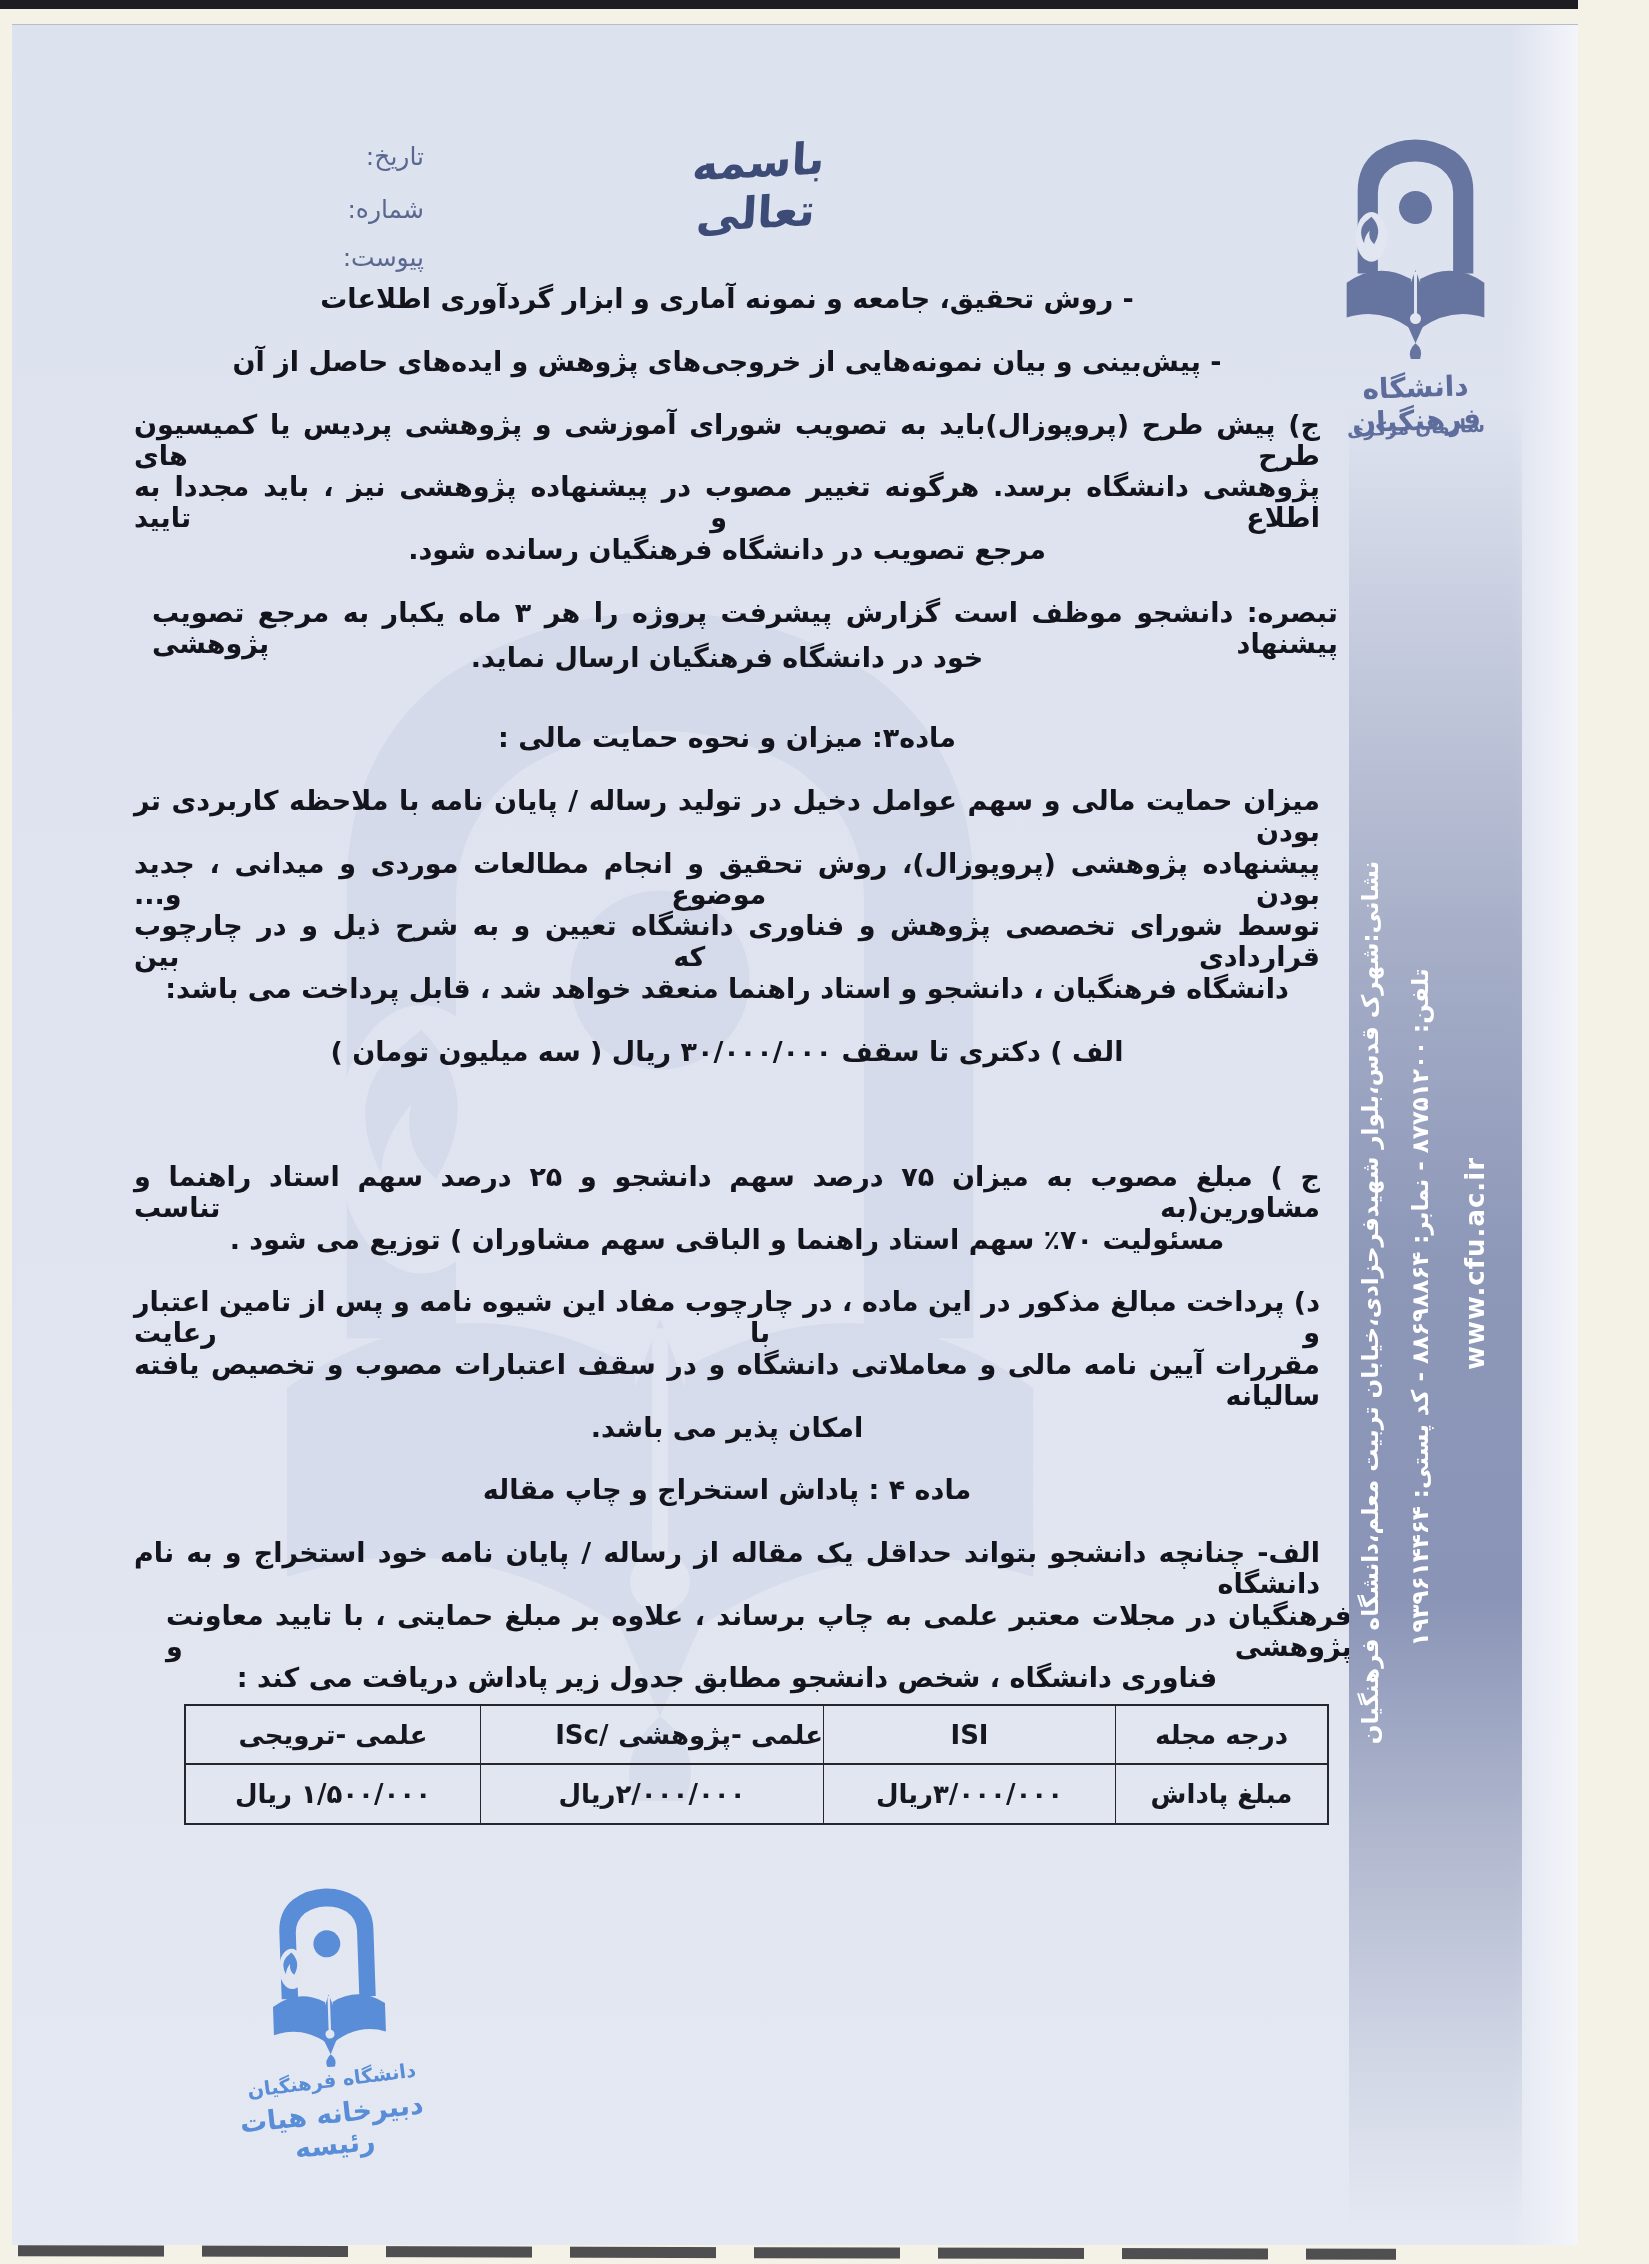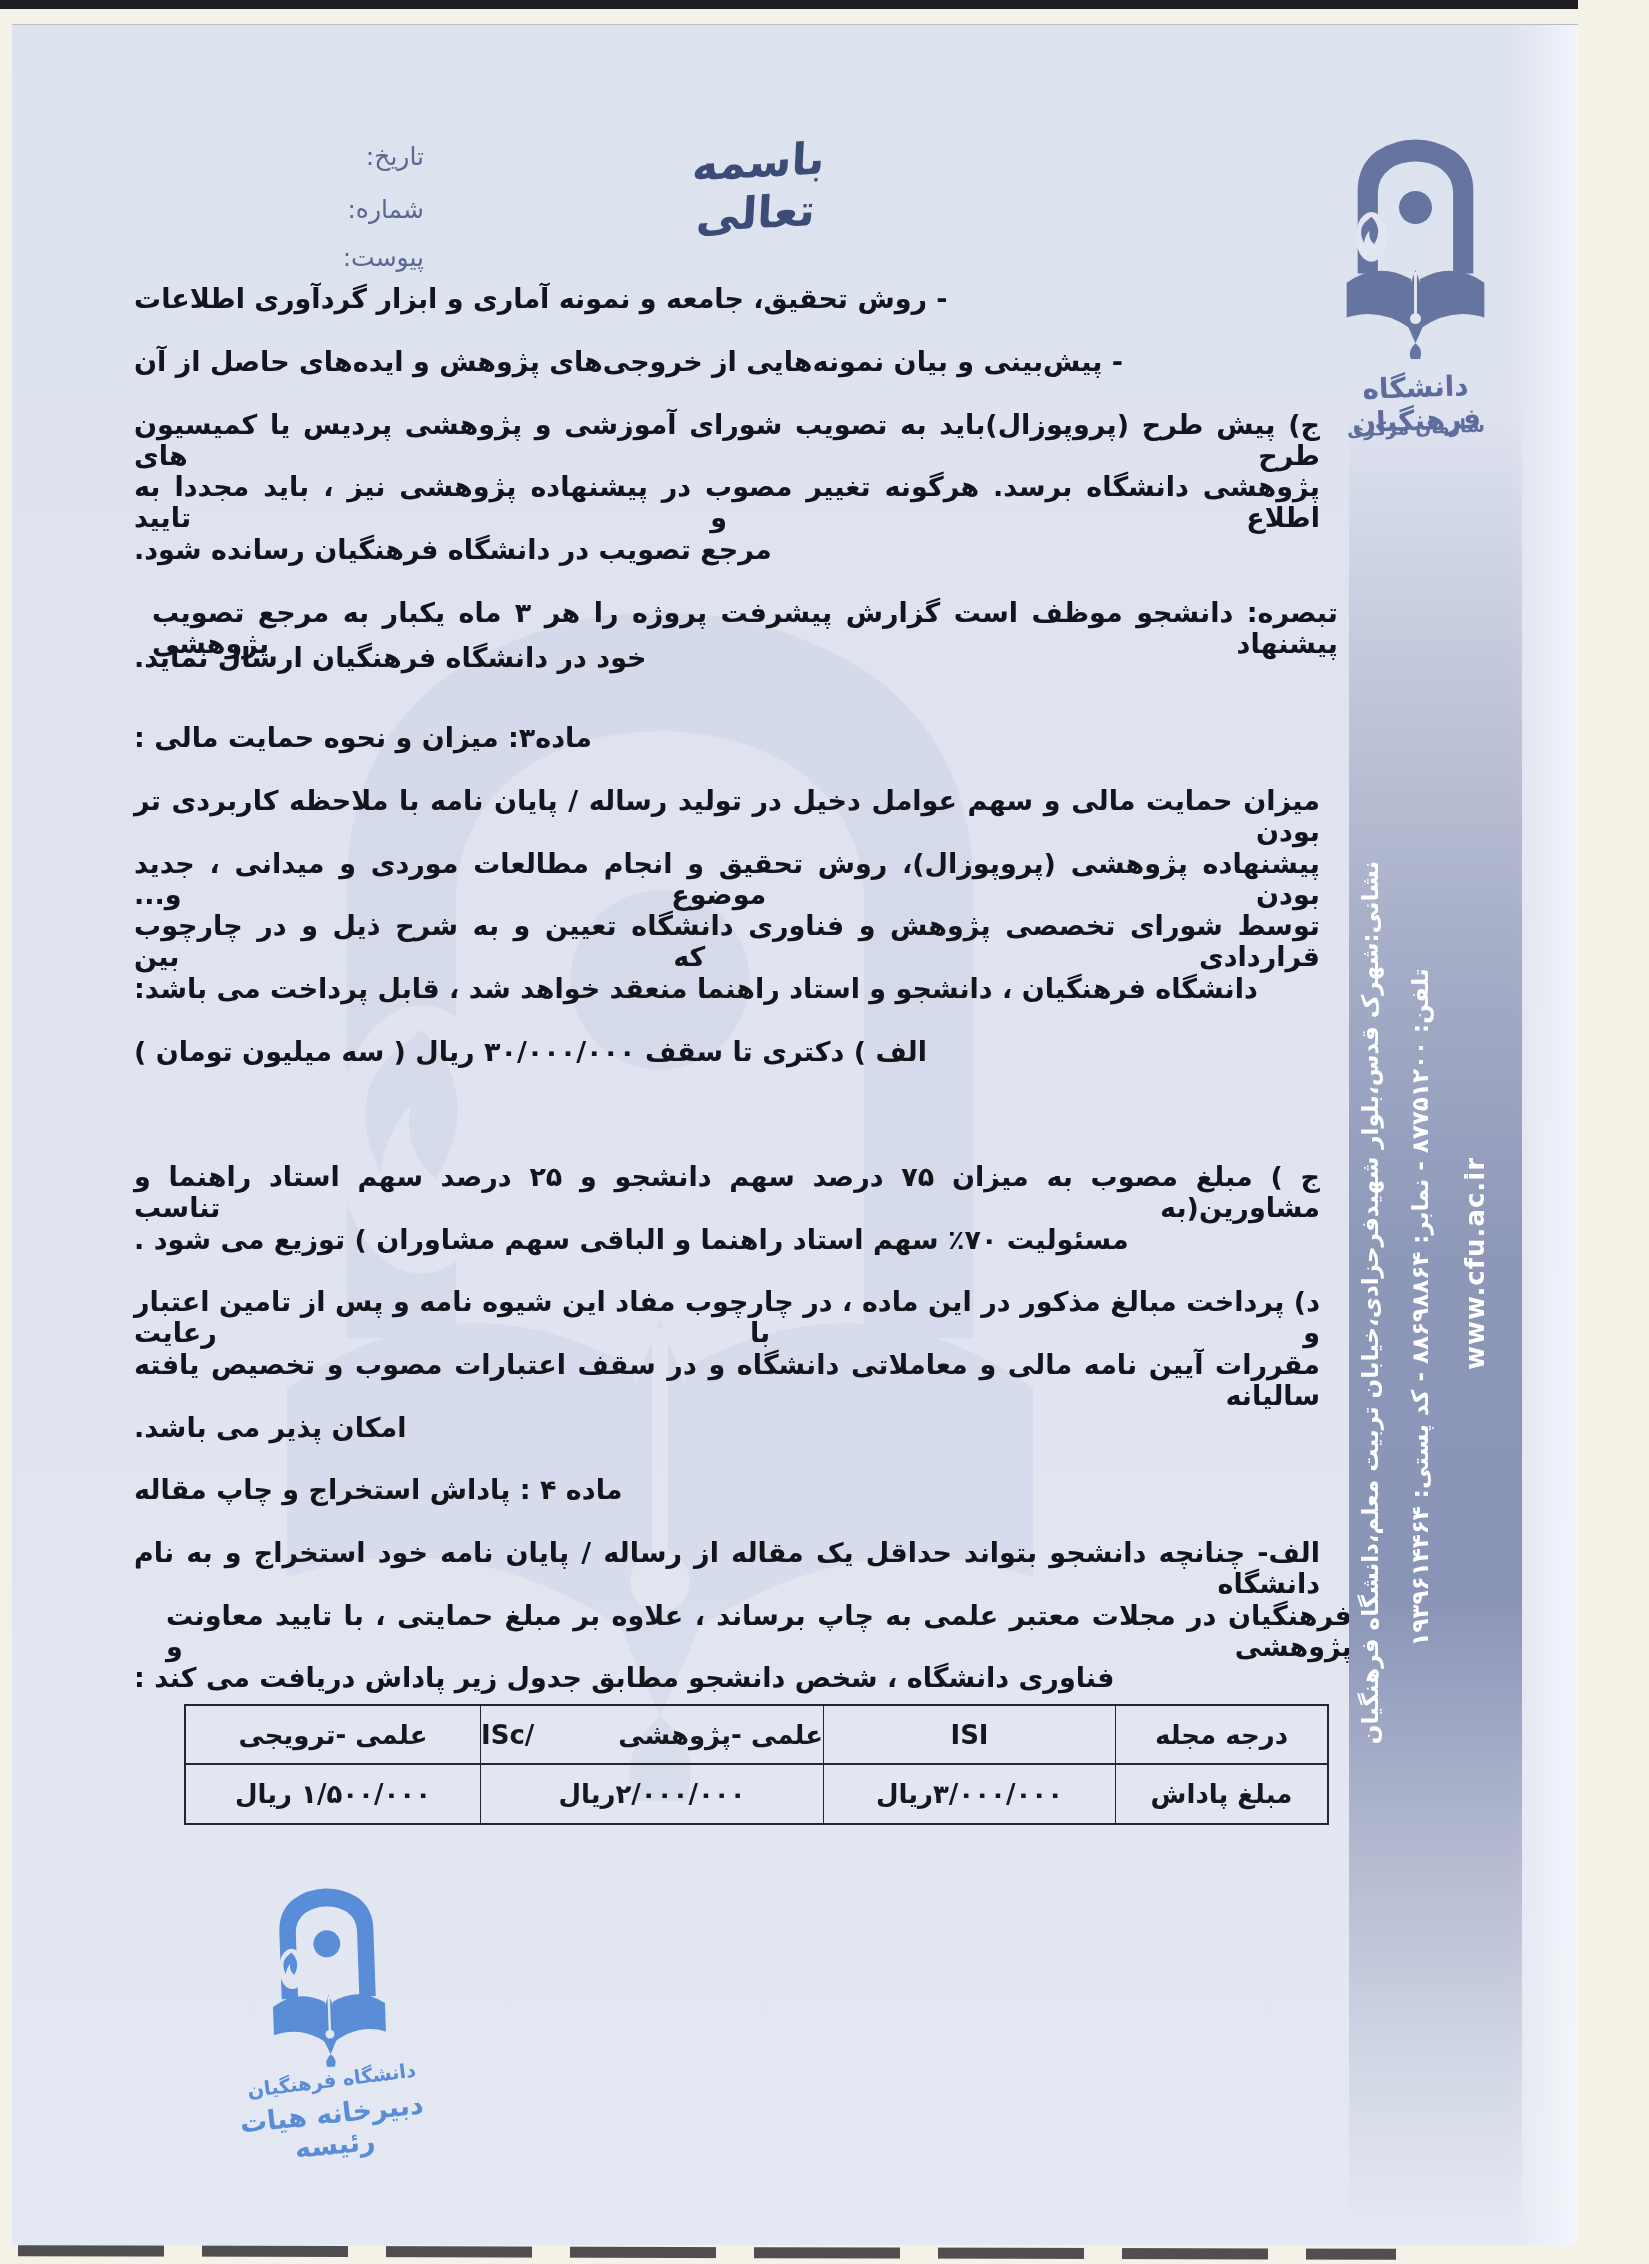--- a/index.html
+++ b/index.html
@@ -49,35 +49,35 @@
   
   .emblem-watermark{left:233px;top:582px;width:854px;height:1219px;color:#8fa0c8;opacity:.12;}
   
   .body-text{position:absolute;left:0;top:0;width:1650px;height:2265px;pointer-events:none;}
   .body-line{
     position:absolute;left:134px;width:1186px;height:50px;
     direction:rtl;font-size:27px;font-weight:700;color:#14141c;
     white-space:nowrap;
   }
   .body-line.j{white-space:normal;text-align:justify;text-align-last:justify;}
-  .body-line.r{text-align:left;}
+  .body-line.r{text-align:center;}
   
   .rewards-table{
     position:absolute;left:184px;top:1704px;width:1137px;
     direction:rtl;border-collapse:collapse;table-layout:fixed;
     color:#17171f;
   }
   .rewards-table td,.rewards-table th{
     border:1.9px solid #26262c;font-size:26px;font-weight:700;
     text-align:center;vertical-align:middle;padding:0;
   }
   .rewards-table{border:2.9px solid #26262c;}
   .rewards-table tr.hdr td{height:57px;border-bottom:2.9px double #26262c;}
   .rewards-table tr.val td{height:58px;}
-  .isc-cell{display:flex;direction:ltr;justify-content:space-between;align-items:center;gap:9.7px;}
+  .isc-cell{display:flex;direction:ltr;justify-content:flex-end;align-items:center;gap:9.7px;}
   
   .side-band{
     position:absolute;left:1349px;top:408px;width:173px;height:1857px;
     background:linear-gradient(to bottom,
       rgba(141,151,182,0) 0%,
       rgba(141,151,182,.30) 12%,
       rgba(141,151,182,.72) 30%,
       #8d97b8 46%,
       #8a94b6 64%,
       rgba(141,151,182,.55) 78%,

